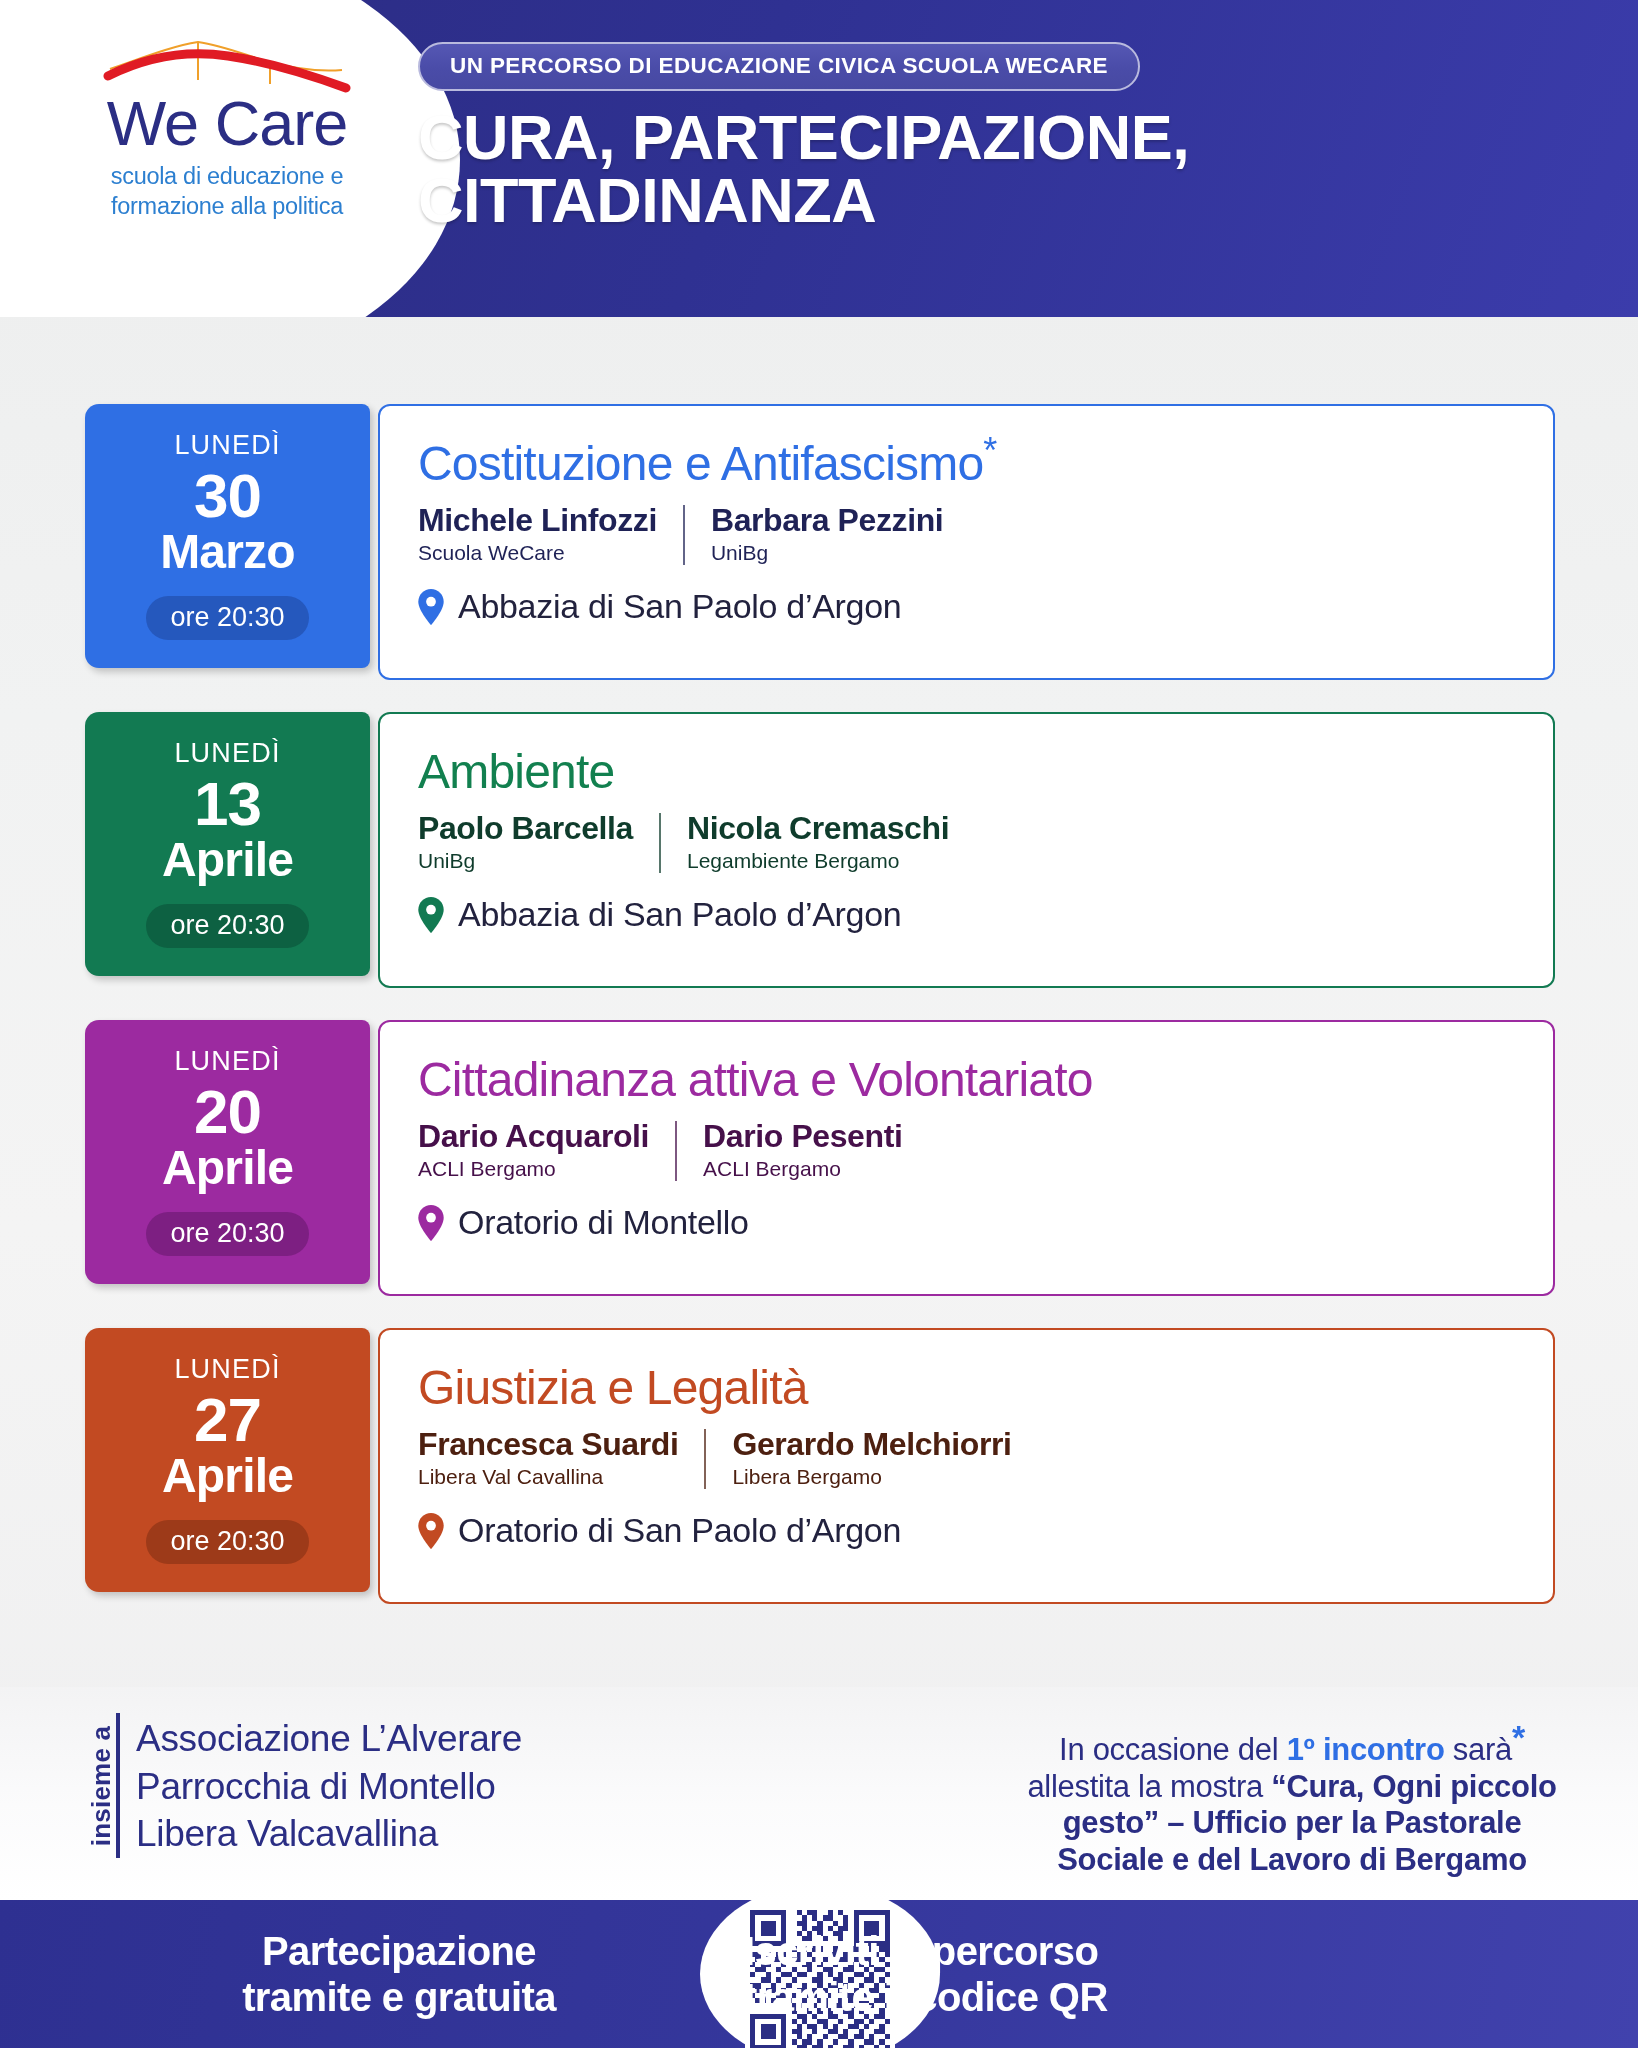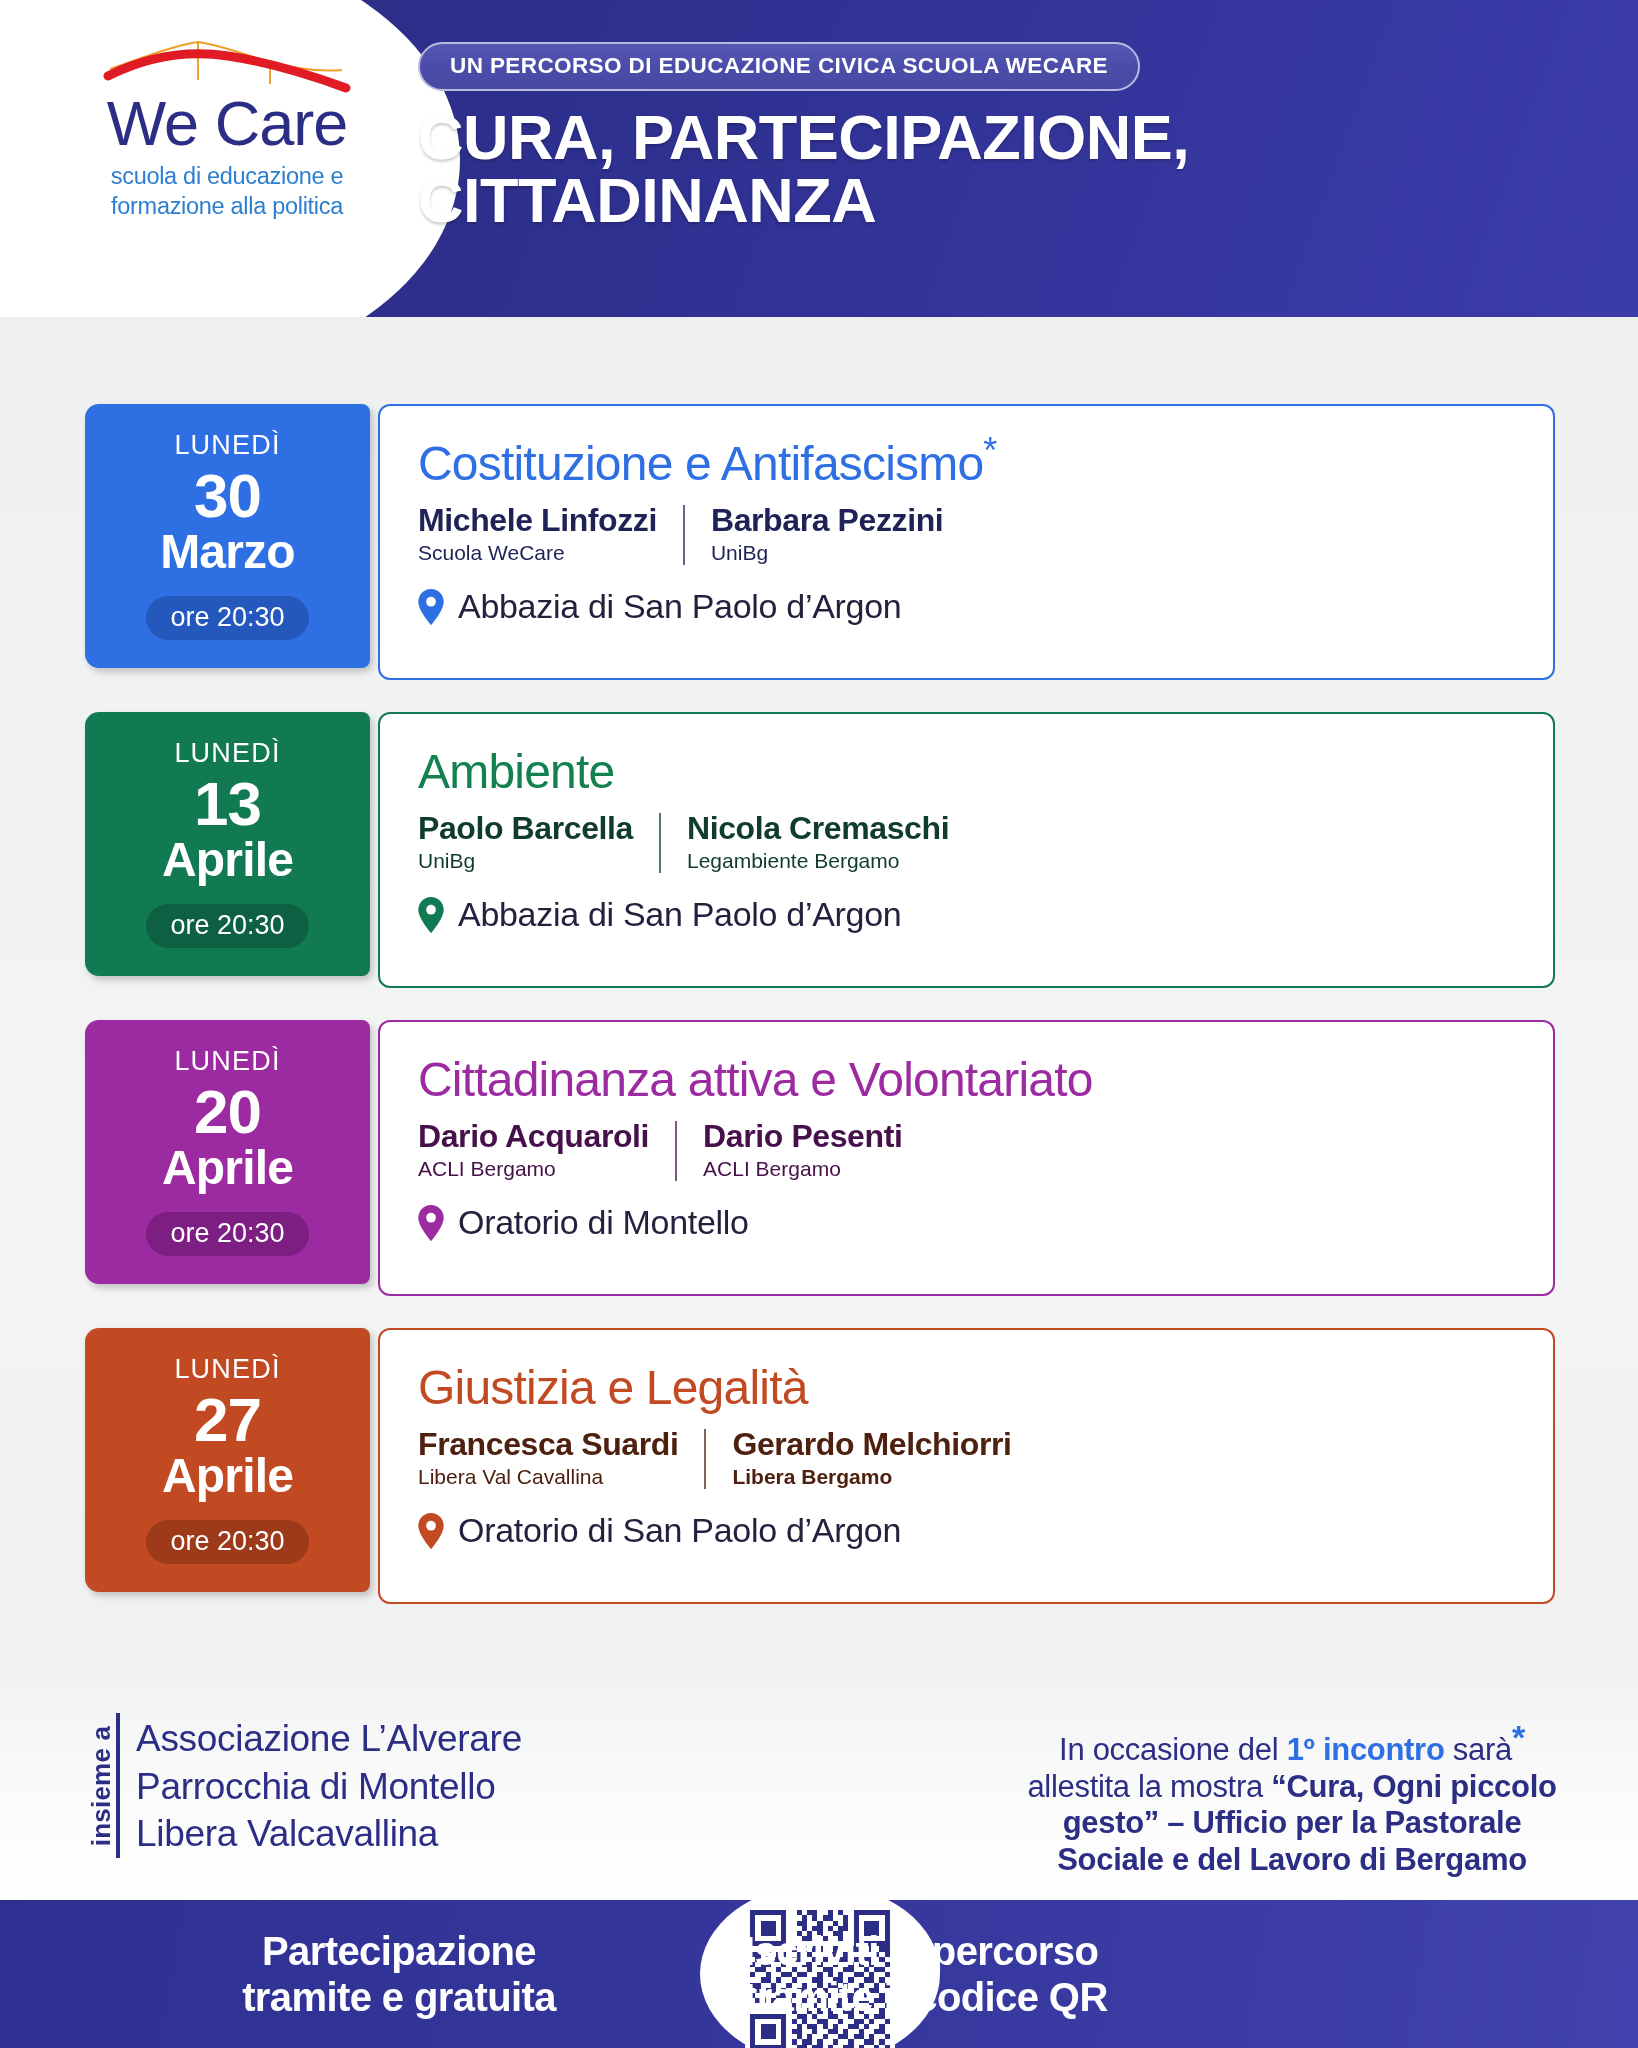--- a/index.html
+++ b/index.html
@@ -322,21 +322,21 @@
     <div class="card" style="border-color:#c24a22;">
       <div class="card-title" style="color:#c24a22;"><span>Giustizia e Legalità</span><span class="ast"></span></div>
       <div class="speakers">
         <div class="spk">
           <div class="spk-name" style="color:#4d2010;">Francesca Suardi</div>
           <div class="spk-org" style="color:#4d2010;">Libera Val Cavallina</div>
         </div>
         <div class="spk-divider" style="background:#4d2010;opacity:.7;"></div>
         <div class="spk">
           <div class="spk-name" style="color:#4d2010;">Gerardo Melchiorri</div>
-          <div class="spk-org" style="color:#4d2010;font-weight:bold;">Libera Bergamo</div>
+          <div class="spk-org" style="color:#4d2010;">Libera Bergamo</div>
         </div>
       </div>
       <div class="venue">
         <svg class="pin-svg" viewBox="0 0 24 34">
           <path d="M12 0C5.4 0 0 5.4 0 12c0 8.6 12 22 12 22s12-13.4 12-22C24 5.4 18.6 0 12 0z" fill="#c24a22"></path>
           <circle cx="12" cy="12" r="4.6" fill="#ffffff"></circle>
         </svg>
         <span class="venue-text">Oratorio di San Paolo d’Argon</span>
       </div>
     </div>

